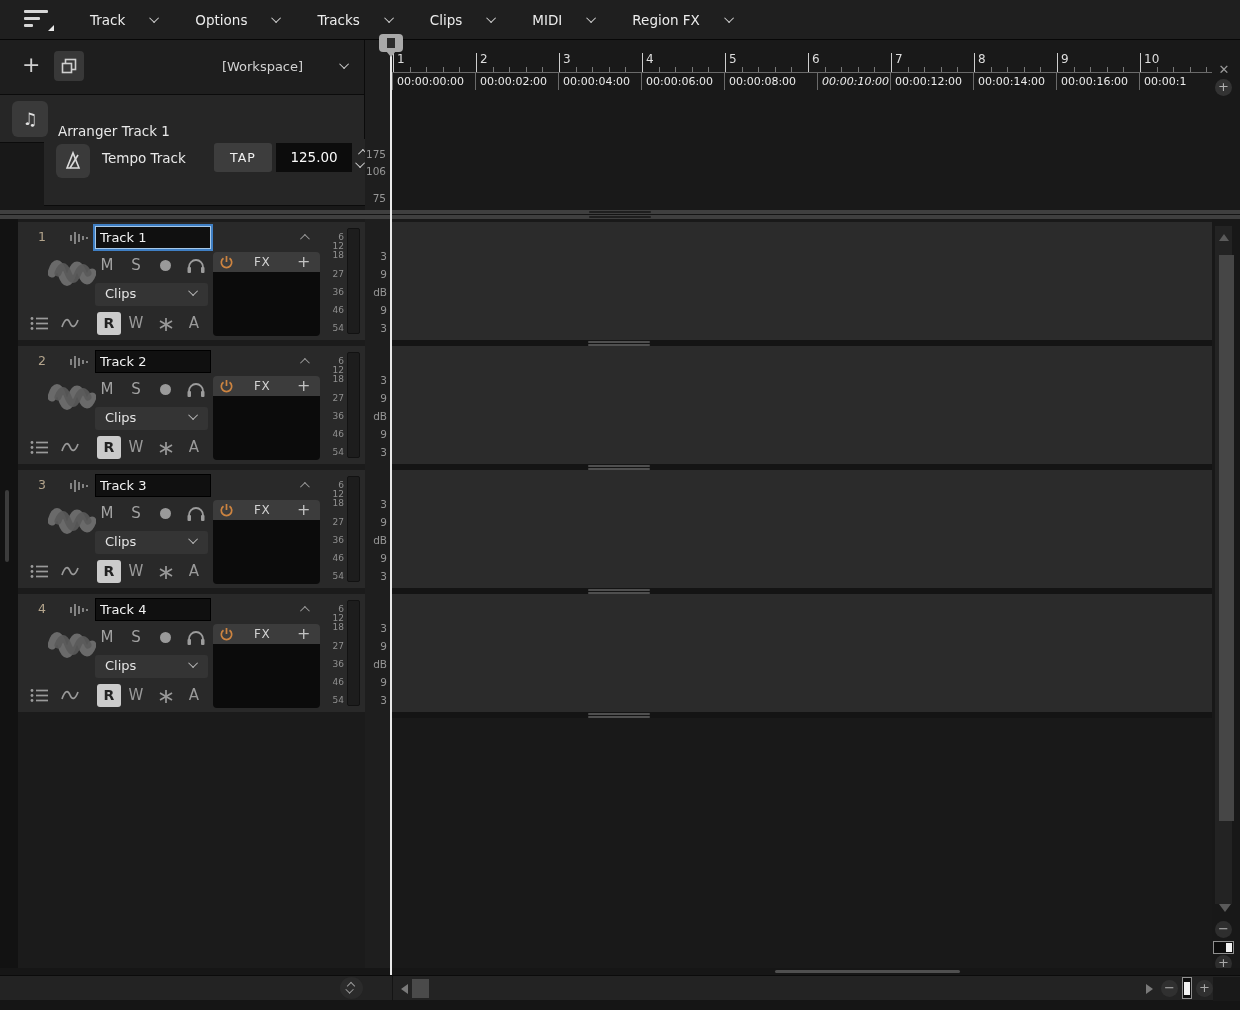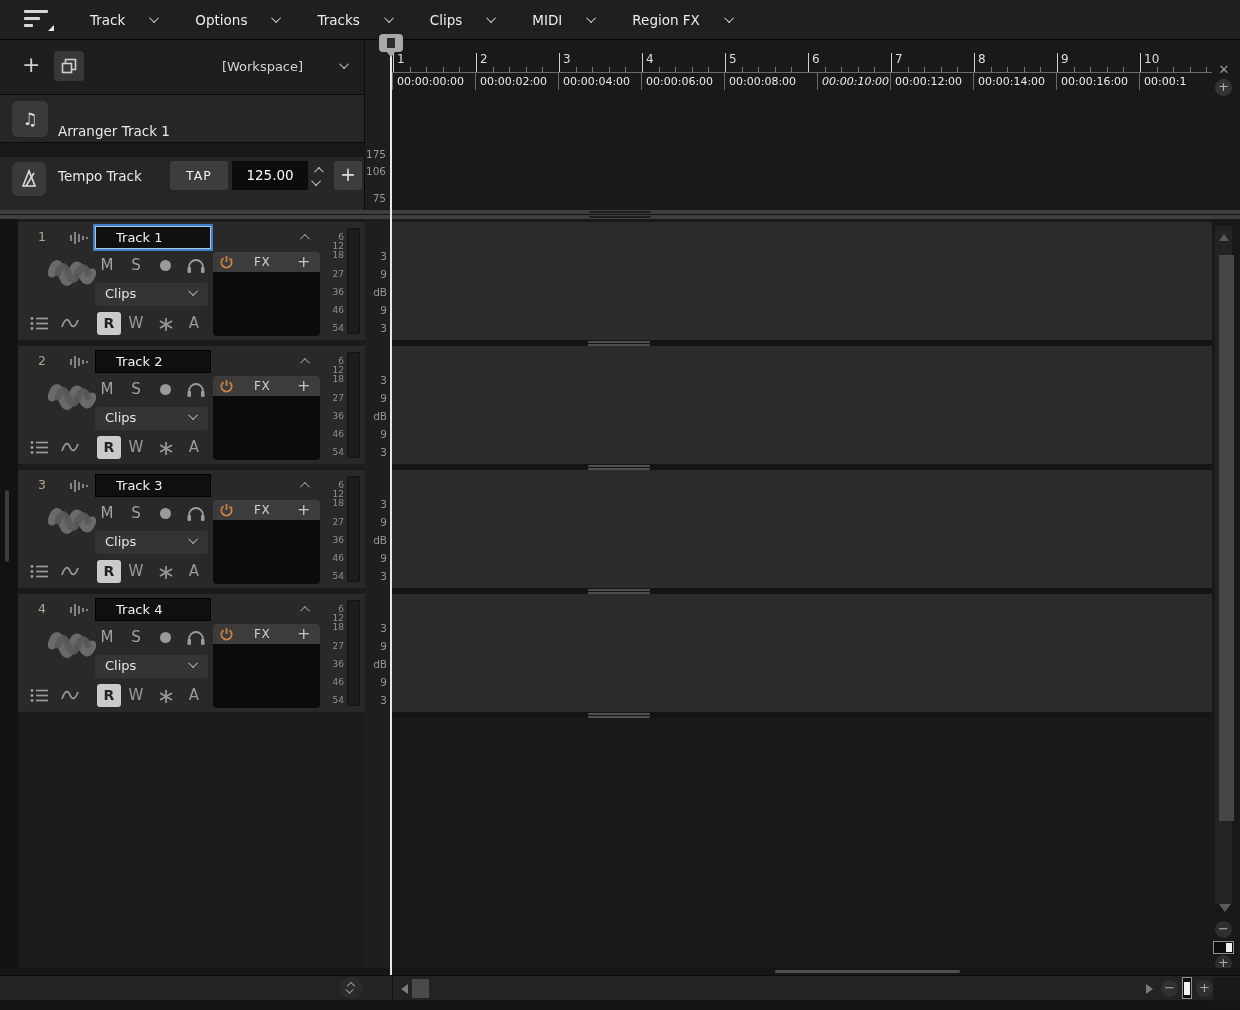--- a/index.html
+++ b/index.html
@@ -36,21 +36,21 @@
   .grip.light { background:#4f4f4f; }
 
   
   .leftscroll { position:absolute; left:0; top:218px; width:18px; height:750px; background:#121212; }
   .trackpane { position:absolute; left:18px; top:218px; width:347px; height:750px; background:#1b1b1b; }
   .dbcol { position:absolute; left:365px; top:40px; width:27px; height:928px; background:#1e1e1e; border-right:1px solid #0b0b0b; z-index:5; }
   .dbcol span, .tscale span { position:absolute; right:0; width:100%; text-align:right; padding-right:5px; font-size:10.5px; color:#969696; height:13px; line-height:13px; }
 
   .track { position:absolute; left:0; width:347px; height:118px; background:#292929; }
   .tnum { position:absolute; left:14px; top:7px; width:20px; text-align:center; font-size:12.5px; color:#b3a48c; }
-  .namefield { position:absolute; left:77px; top:4px; width:116px; height:23px; background:#101010; border:1px solid #000; color:#f2f2f2; font-size:13px; padding-left:20px; font-family:inherit; }
+  .namefield { position:absolute; left:77px; top:4px; width:116px; height:23px; background:#101010; border:1px solid #000; color:#f2f2f2; font-size:13px; padding-left:4px; font-family:inherit; }
   .namefield.focused { border:1px solid #a6c8e8; box-shadow:0 0 0 2px #3f7fc4; }
   .mstext { position:absolute; top:34px; font-size:15px; color:#a2a2a2; width:22px; text-align:center; cursor:pointer; }
   .recdot { position:absolute; width:11px; height:11px; border-radius:50%; background:#9a9a9a; cursor:pointer; }
   .fxstrip { position:absolute; left:195px; top:30px; width:107px; height:20px; background:#3c3c3c; border-radius:4px 4px 0 0; }
   .fxbody { position:absolute; left:195px; top:50px; width:107px; height:64px; background:#0b0b0b; border-radius:0 0 4px 4px; }
   .clipsdd { position:absolute; left:77px; top:61px; width:113px; height:23px; background:#343434; border-radius:3px; cursor:pointer; }
   .clipsdd .lbl { position:absolute; left:10px; top:3px; font-size:13px; color:#e4e4e4; }
   .rbtn { position:absolute; left:79px; top:90px; width:24px; height:23px; background:#cbcbcb; border-radius:3px; color:#222; font-weight:bold; font-size:14px; text-align:center; line-height:23px; cursor:pointer; }
   .autotext { position:absolute; top:90px; font-size:15px; color:#9a9a9a; width:22px; height:23px; text-align:center; line-height:23px; cursor:pointer; }
   .mscale span { position:absolute; right:0; width:100%; text-align:right; font-size:9px; color:#8f8f8f; height:10px; line-height:10px; }
@@ -142,21 +142,21 @@
     <span class="chv down abs" style="left:342px;top:22px;"></span>
   </div>
 
   <div class="rowhead" style="top:95px;height:48px;">
     <div class="iconbtn" style="top:6px;width:36px;height:36px;">
       <span style="font-size:17px;color:#e2e2e2;">♫</span>
     </div>
     <div class="rowtitle" style="top:16px;margin-top:12px;">Arranger Track 1</div>
   </div>
 
-  <div class="rowhead" style="top:157px;height:67px;">
+  <div class="rowhead" style="top:139px;height:67px;margin-left:44px;">
     <div class="iconbtn" style="top:5px;width:34px;height:34px;">
       <svg width="22" height="22" viewBox="0 0 22 22">
         <path d="M5,18 L11,3 L17,18 Z" fill="none" stroke="#dcdcdc" stroke-width="1.6"></path>
         <path d="M8,18 L16,5" stroke="#dcdcdc" stroke-width="1.6"></path>
       </svg>
     </div>
     <div class="rowtitle" style="top:11px;">Tempo Track</div>
     <div class="abs" style="left:170px;top:4px;width:58px;height:29px;background:#3d3d3d;border-radius:3px;text-align:center;line-height:29px;font-size:12.5px;letter-spacing:1px;color:#f0f0f0;cursor:pointer;"><span>TAP</span></div>
     <div class="abs" style="left:232px;top:4px;width:76px;height:29px;background:#0c0c0c;text-align:center;line-height:29px;font-size:13.5px;color:#fafafa;"><span>125.00</span></div>
     <span class="chv up abs" style="left:314px;top:10px;"></span>

